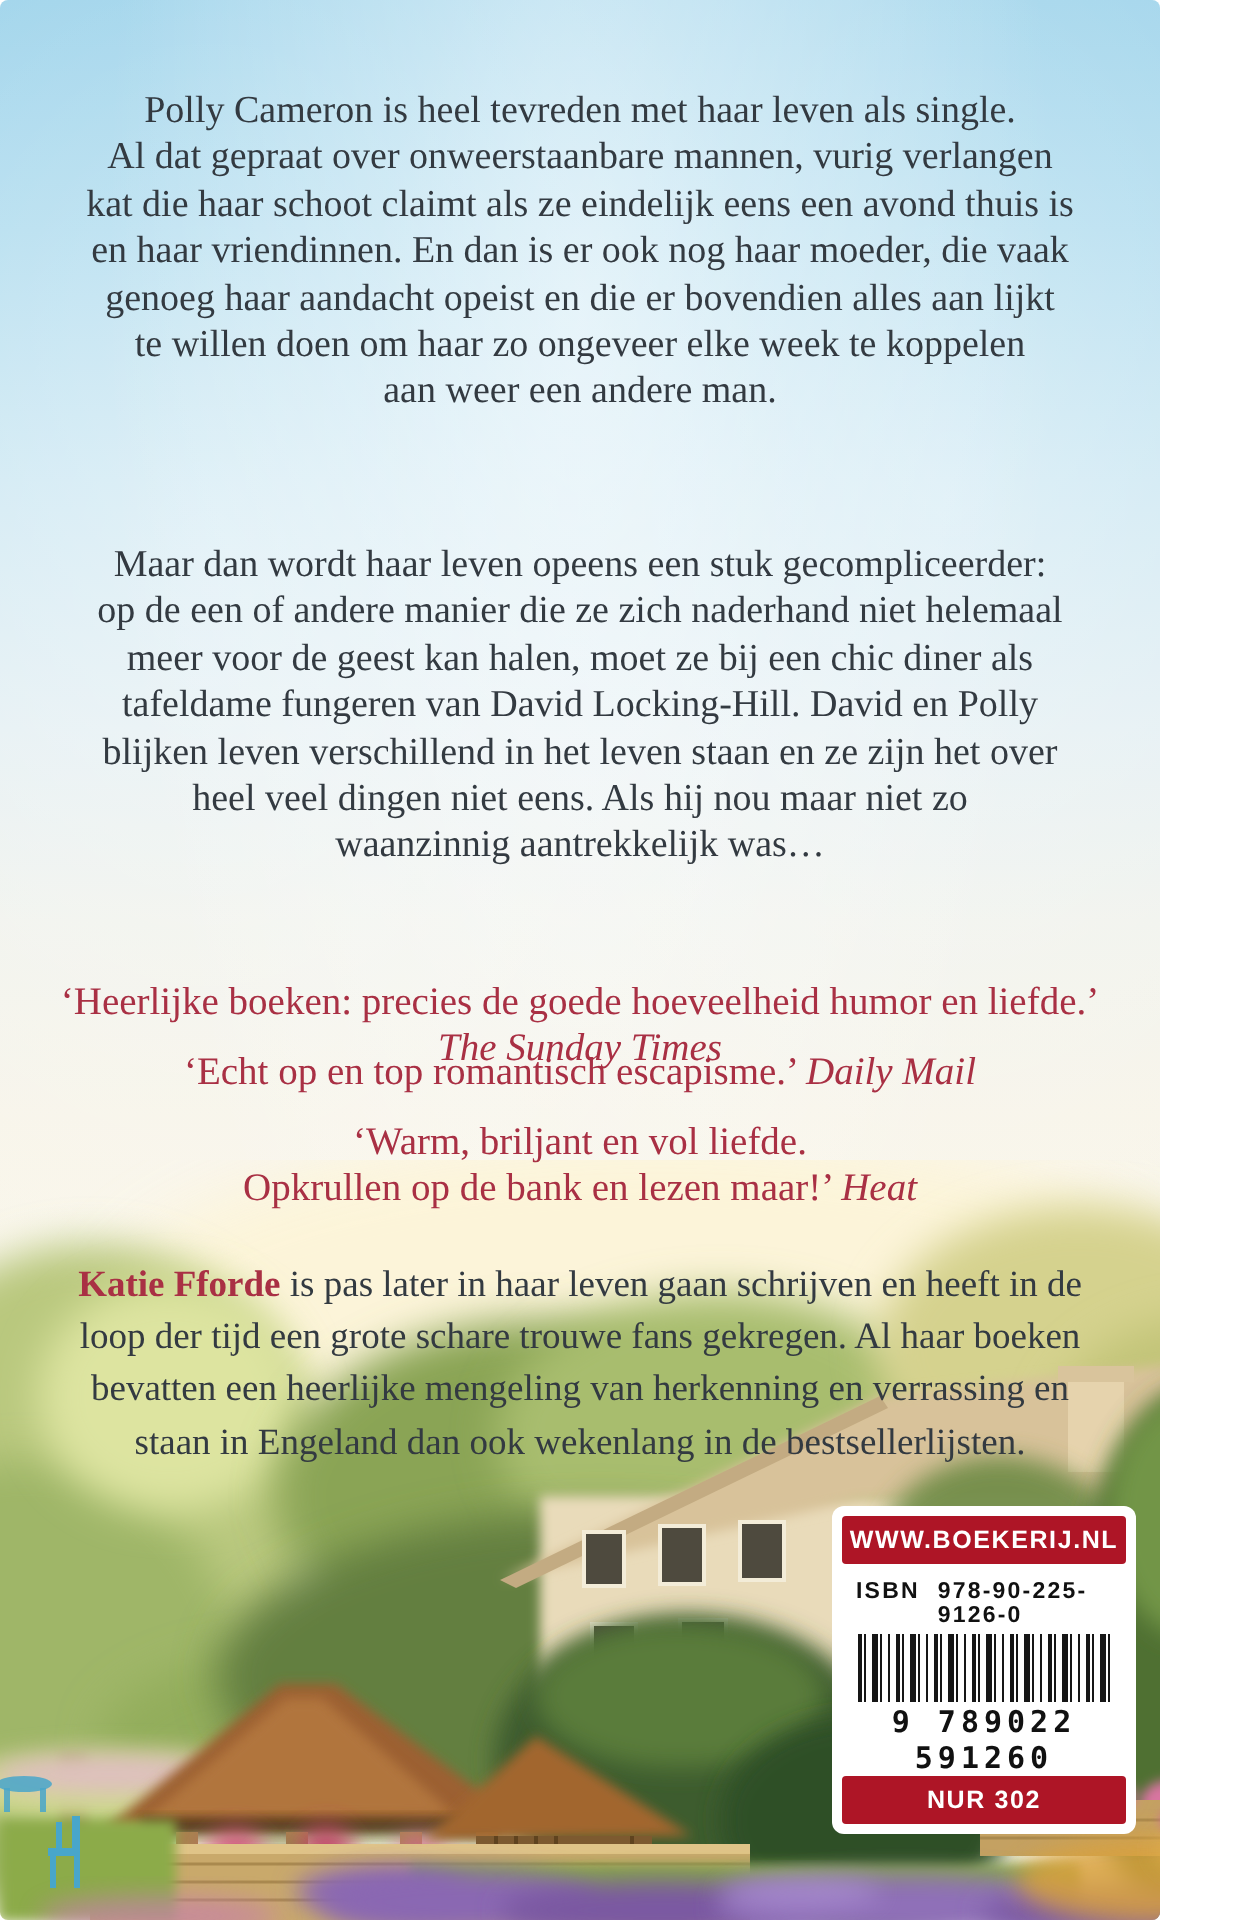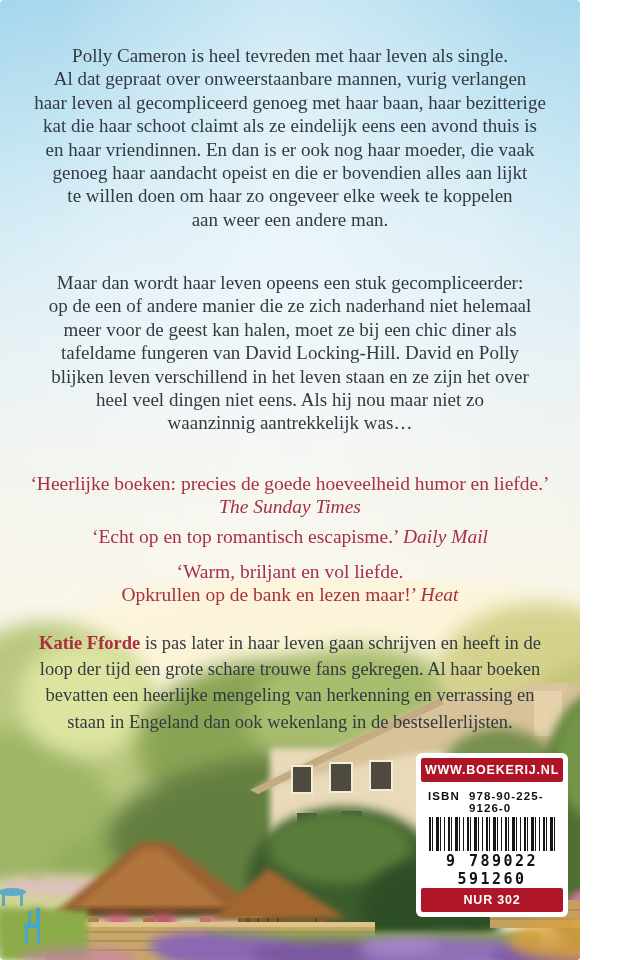--- a/index.html
+++ b/index.html
@@ -12,21 +12,21 @@
   .cover{
     position:relative;width:580px;height:960px;overflow:hidden;border-radius:4px;
     background:linear-gradient(180deg,var(--sky-top) 0%,#aedbee 12%,#c9e6f2 25%,#e2eef2 38%,#f0f2ec 48%,#f7f4e9 58%,#fbf7ea 70%,#fdf8ec 100%);
     font-family:"Liberation Serif","DejaVu Serif",serif;
   }
   .clouds{position:absolute;inset:0;background:radial-gradient(ellipse at 50% 16%,rgba(255,255,255,.55),rgba(255,255,255,0) 58%),radial-gradient(ellipse at 18% 30%,rgba(255,255,255,.4),rgba(255,255,255,0) 45%),radial-gradient(ellipse at 82% 26%,rgba(255,255,255,.38),rgba(255,255,255,0) 45%);}
   .textblock{position:absolute;left:15px;right:15px;text-align:center;color:var(--body-text);}
   .p1{top:44px;font-size:19px;line-height:23.4px;}
   .p2{top:271px;font-size:19px;line-height:23.4px;}
   .review{position:absolute;left:15px;right:15px;text-align:center;color:var(--accent-red);font-size:19.5px;line-height:23px;}
-  .r1{top:472px;}
+  .r1{top:490px;}
   .r2{top:525px;}
   .r3{top:560px;}
   .review .src{font-style:italic;}
   .bio{top:630px;font-size:18.5px;line-height:26.2px;}
   .bio .author{color:var(--accent-red);font-weight:bold;}
   .garden{position:absolute;left:0;top:580px;width:625px;height:380px;display:block;}
   .barcode-box{
     position:absolute;left:416px;top:753px;width:152px;height:164px;
     background:#ffffff;border-radius:6px;display:flex;flex-direction:column;align-items:stretch;
     font-family:"Liberation Sans","DejaVu Sans",sans-serif;
@@ -193,21 +193,20 @@
       <rect x="37" y="348" width="3" height="16"></rect>
       <ellipse cx="12" cy="312" rx="14" ry="4" opacity=".85"></ellipse>
       <rect x="2" y="314" width="3" height="12" opacity=".85"></rect>
       <rect x="20" y="314" width="3" height="12" opacity=".85"></rect>
     </g>
   </svg>
 
   <div class="textblock p1">
     <div>Polly Cameron is heel tevreden met haar leven als single.</div>
     <div>Al dat gepraat over onweerstaanbare mannen, vurig verlangen</div>
-    <div>haar leven al gecompliceerd genoeg met haar baan, haar bezitterige</div>
     <div>kat die haar schoot claimt als ze eindelijk eens een avond thuis is</div>
     <div>en haar vriendinnen. En dan is er ook nog haar moeder, die vaak</div>
     <div>genoeg haar aandacht opeist en die er bovendien alles aan lijkt</div>
     <div>te willen doen om haar zo ongeveer elke week te koppelen</div>
     <div>aan weer een andere man.</div>
   </div>
 
   <div class="textblock p2">
     <div>Maar dan wordt haar leven opeens een stuk gecompliceerder:</div>
     <div>op de een of andere manier die ze zich naderhand niet helemaal</div>

